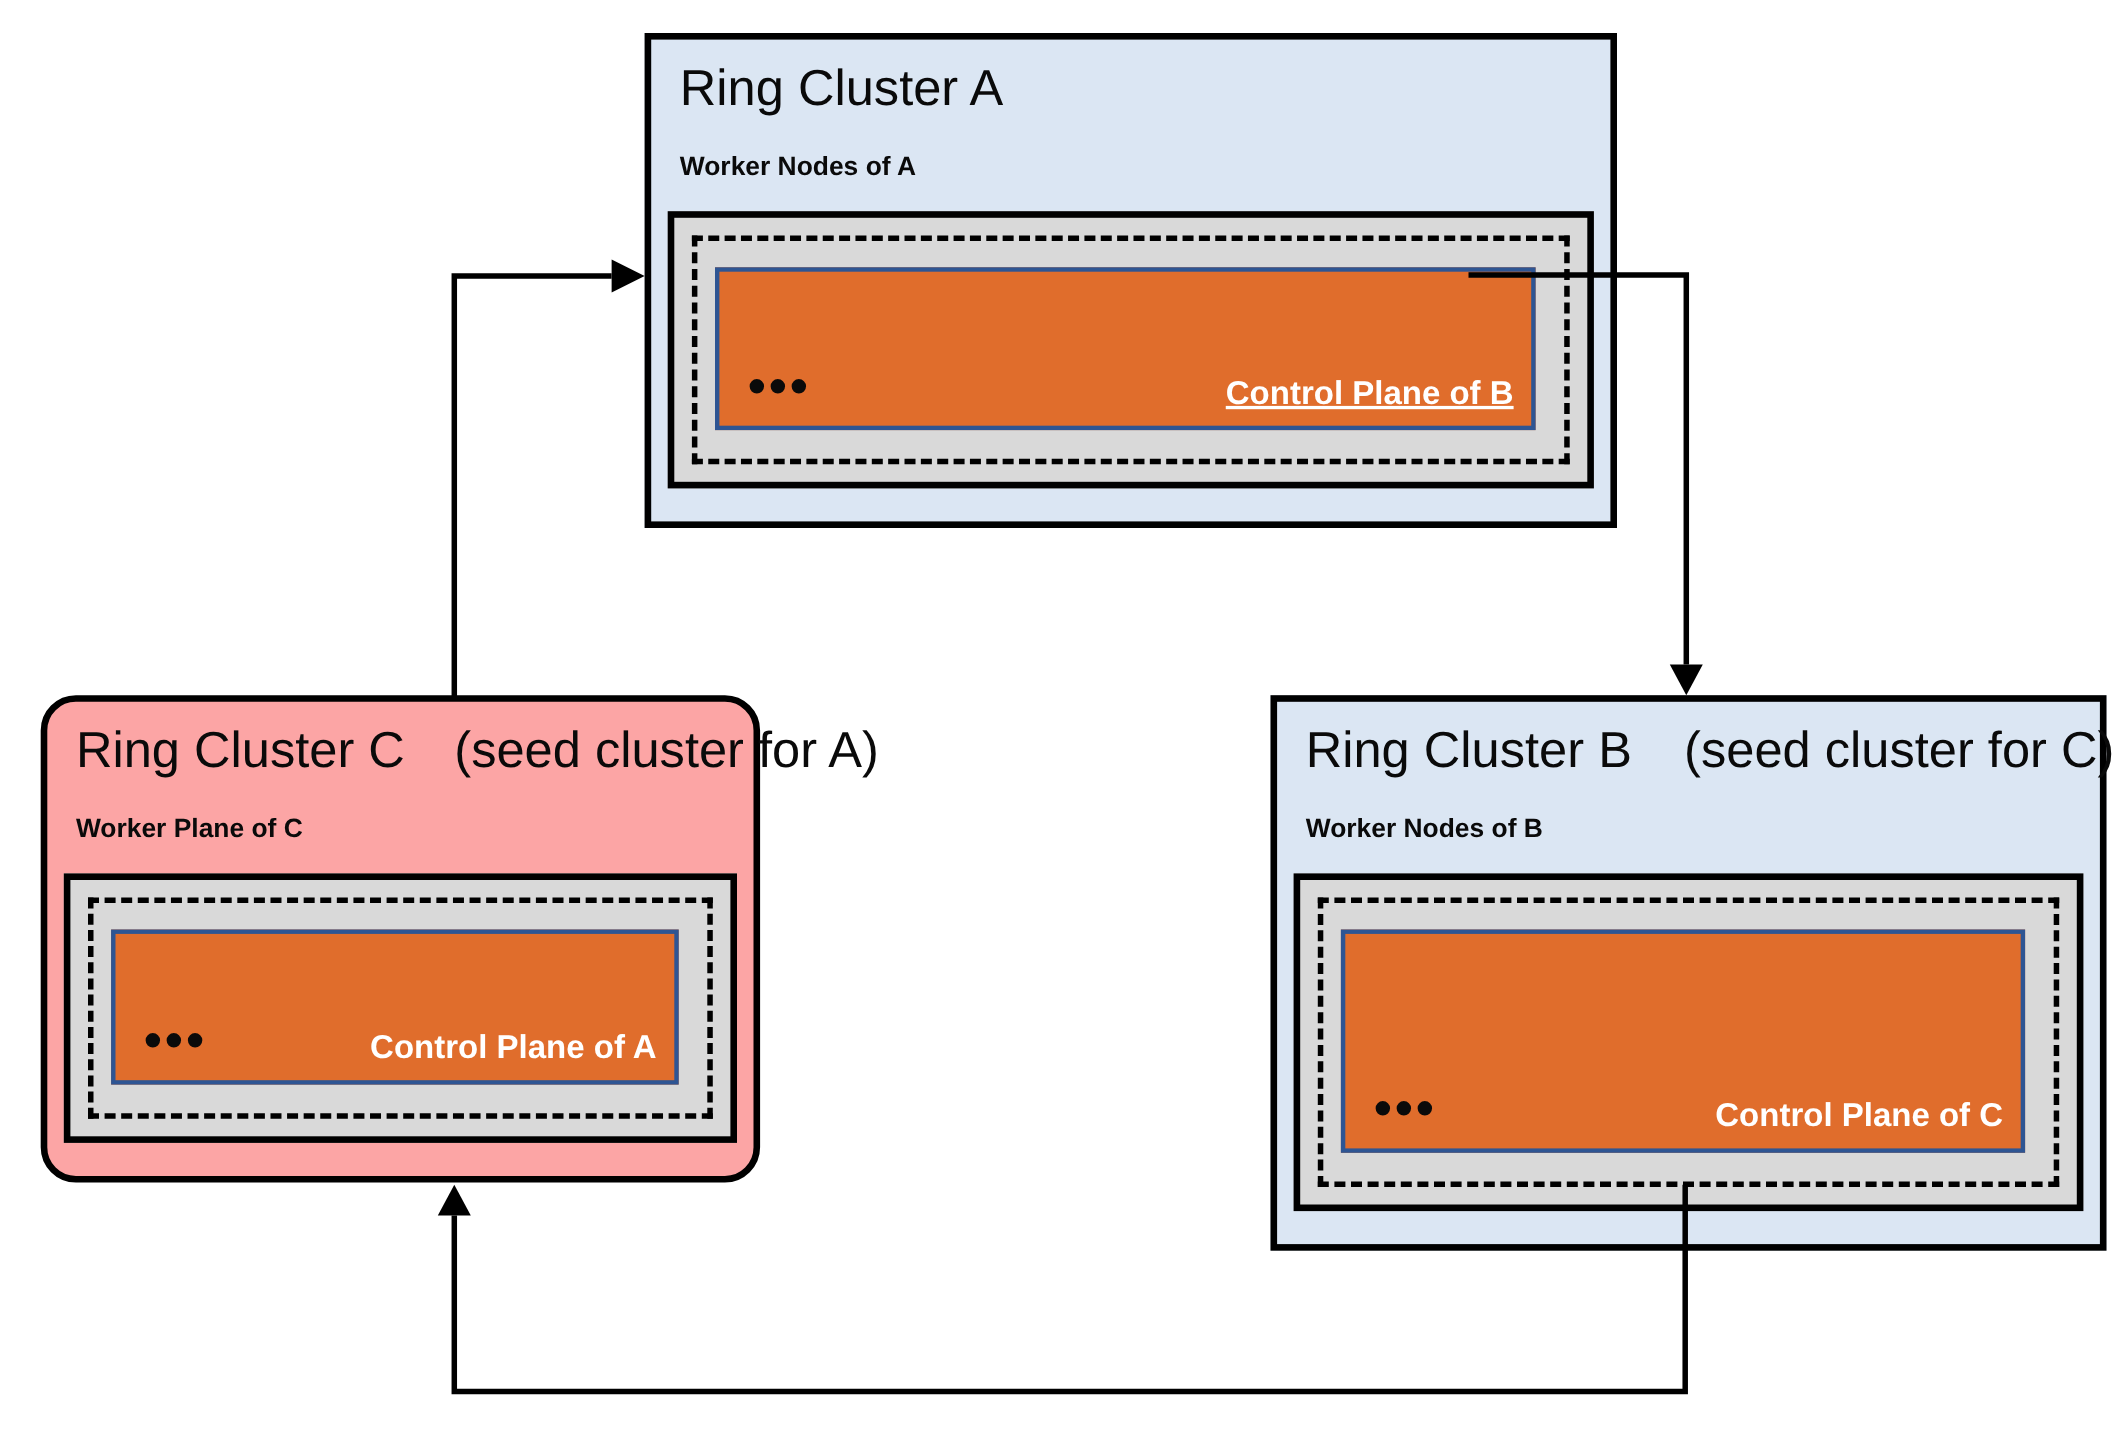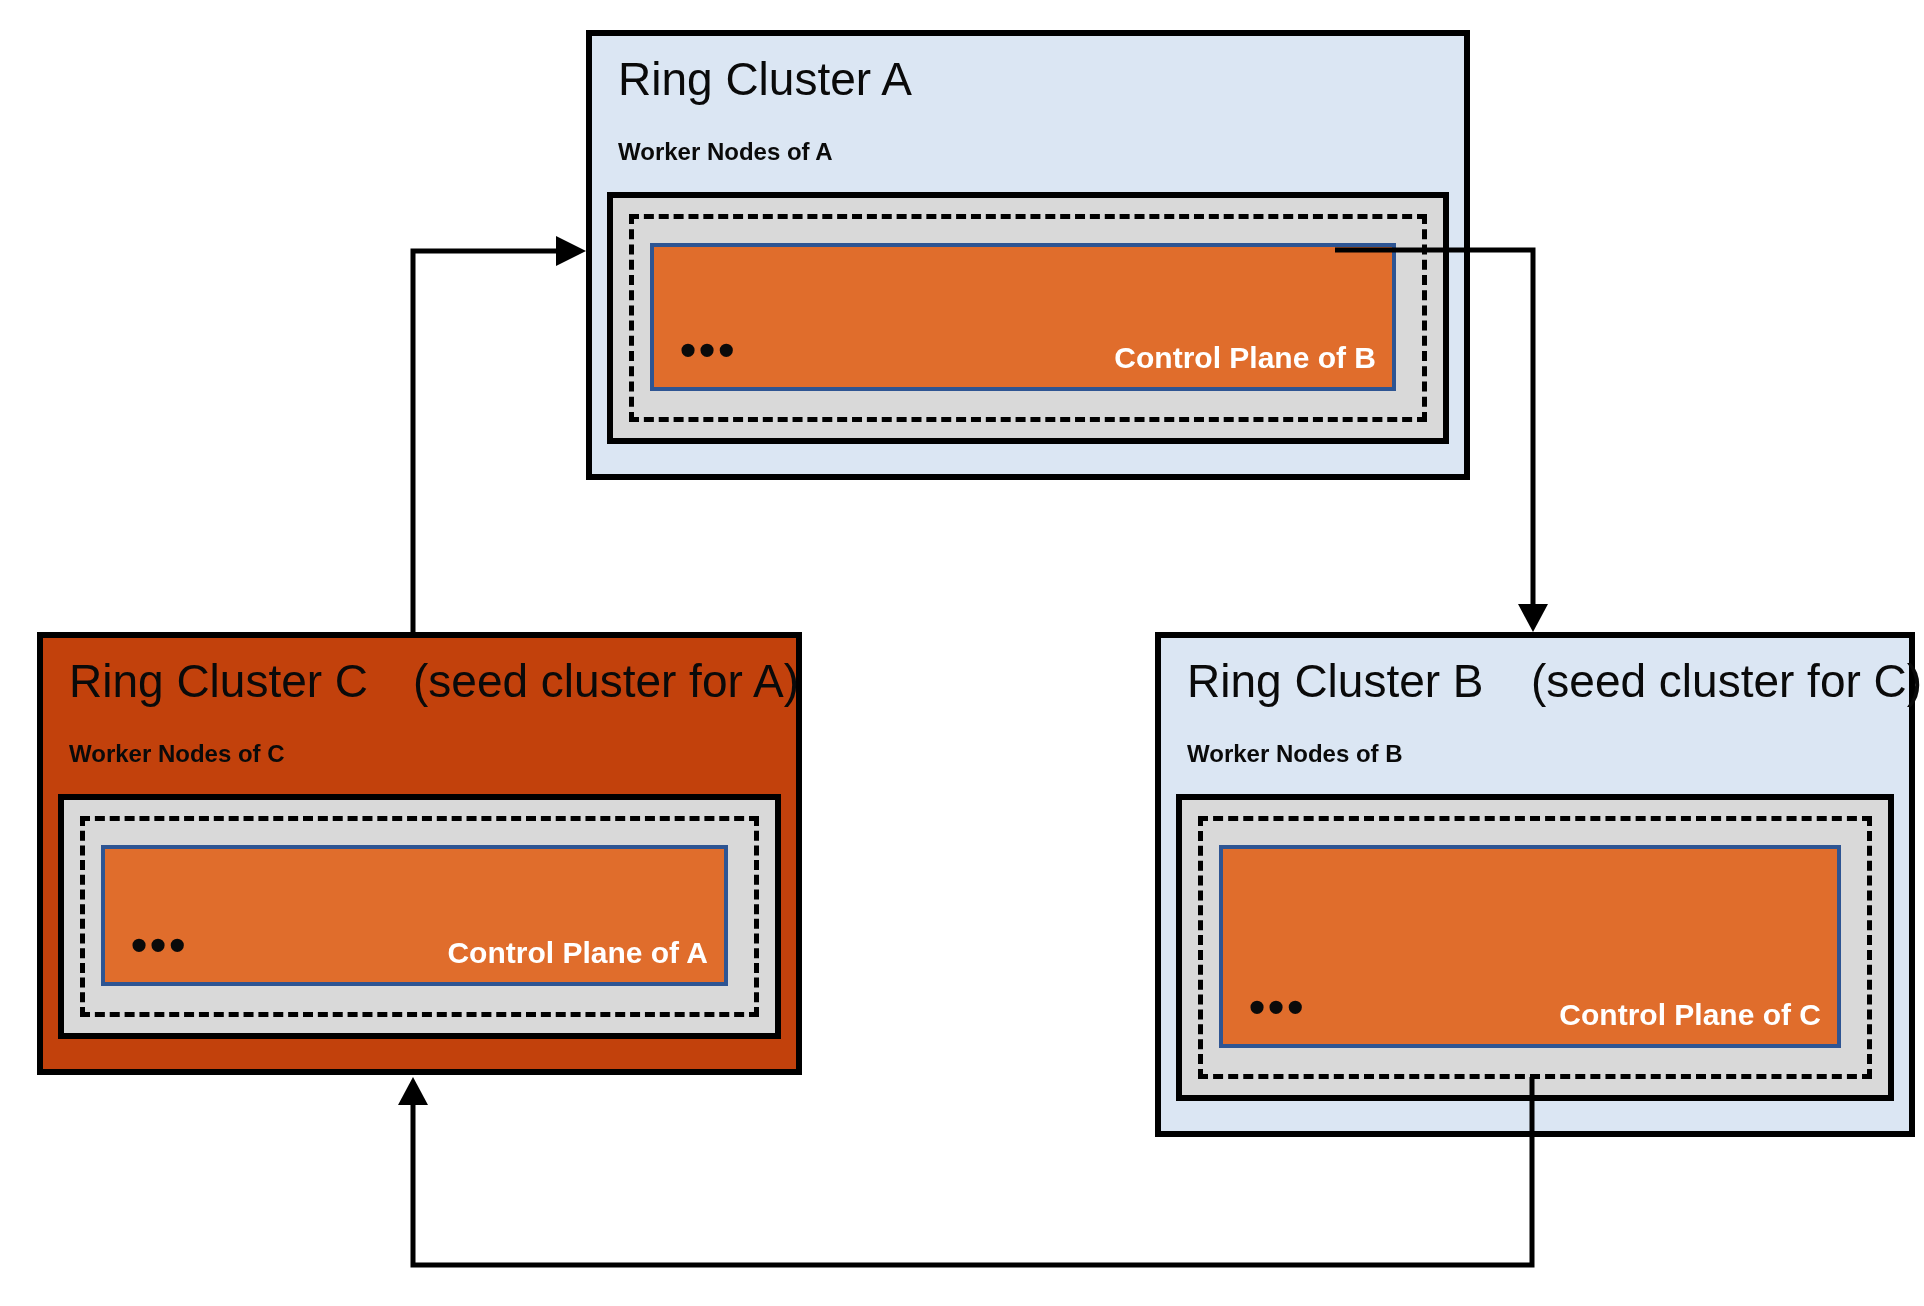--- a/index.html
+++ b/index.html
@@ -102,30 +102,30 @@
 
 <div id="canvas">
 
   <div class="cluster" style="left: 586px; top: 30px; width: 884px; height: 450px; background-color: rgb(219, 230, 243);">
     <div class="cluster-title">Ring Cluster A</div>
     <div class="worker-label">Worker Nodes of A</div>
     <div class="gray-box" style="background-color: rgb(217, 217, 217);">
       <div class="dashed-box">
         <div class="orange-box" style="background-color: rgb(224, 109, 44);">
           <div class="dots">•••</div>
-          <div class="cp-label" style="color: rgb(255, 255, 255);">Control Plane of B</div>
+          <div class="cp-label" style="color: rgb(255, 255, 255); text-decoration: underline;">Control Plane of B</div>
         </div>
       </div>
     </div>
   </div>
 
-  <div class="cluster" style="left: 37px; top: 632px; width: 765px; height: 443px; background-color: #c2410c;">
+  <div class="cluster" style="left: 37px; top: 632px; width: 654px; height: 443px; background-color: #fca5a5; border-radius: 32px;">
     <div class="cluster-title">Ring Cluster C</div>
     <div class="cluster-subtitle">(seed cluster for A)</div>
-    <div class="worker-label">Worker Nodes of C</div>
+    <div class="worker-label">Worker Plane of C</div>
     <div class="gray-box" style="background-color: rgb(217, 217, 217);">
       <div class="dashed-box">
         <div class="orange-box" style="background-color: rgb(224, 109, 44);">
           <div class="dots">•••</div>
           <div class="cp-label" style="color: rgb(255, 255, 255);">Control Plane of A</div>
         </div>
       </div>
     </div>
   </div>
 

